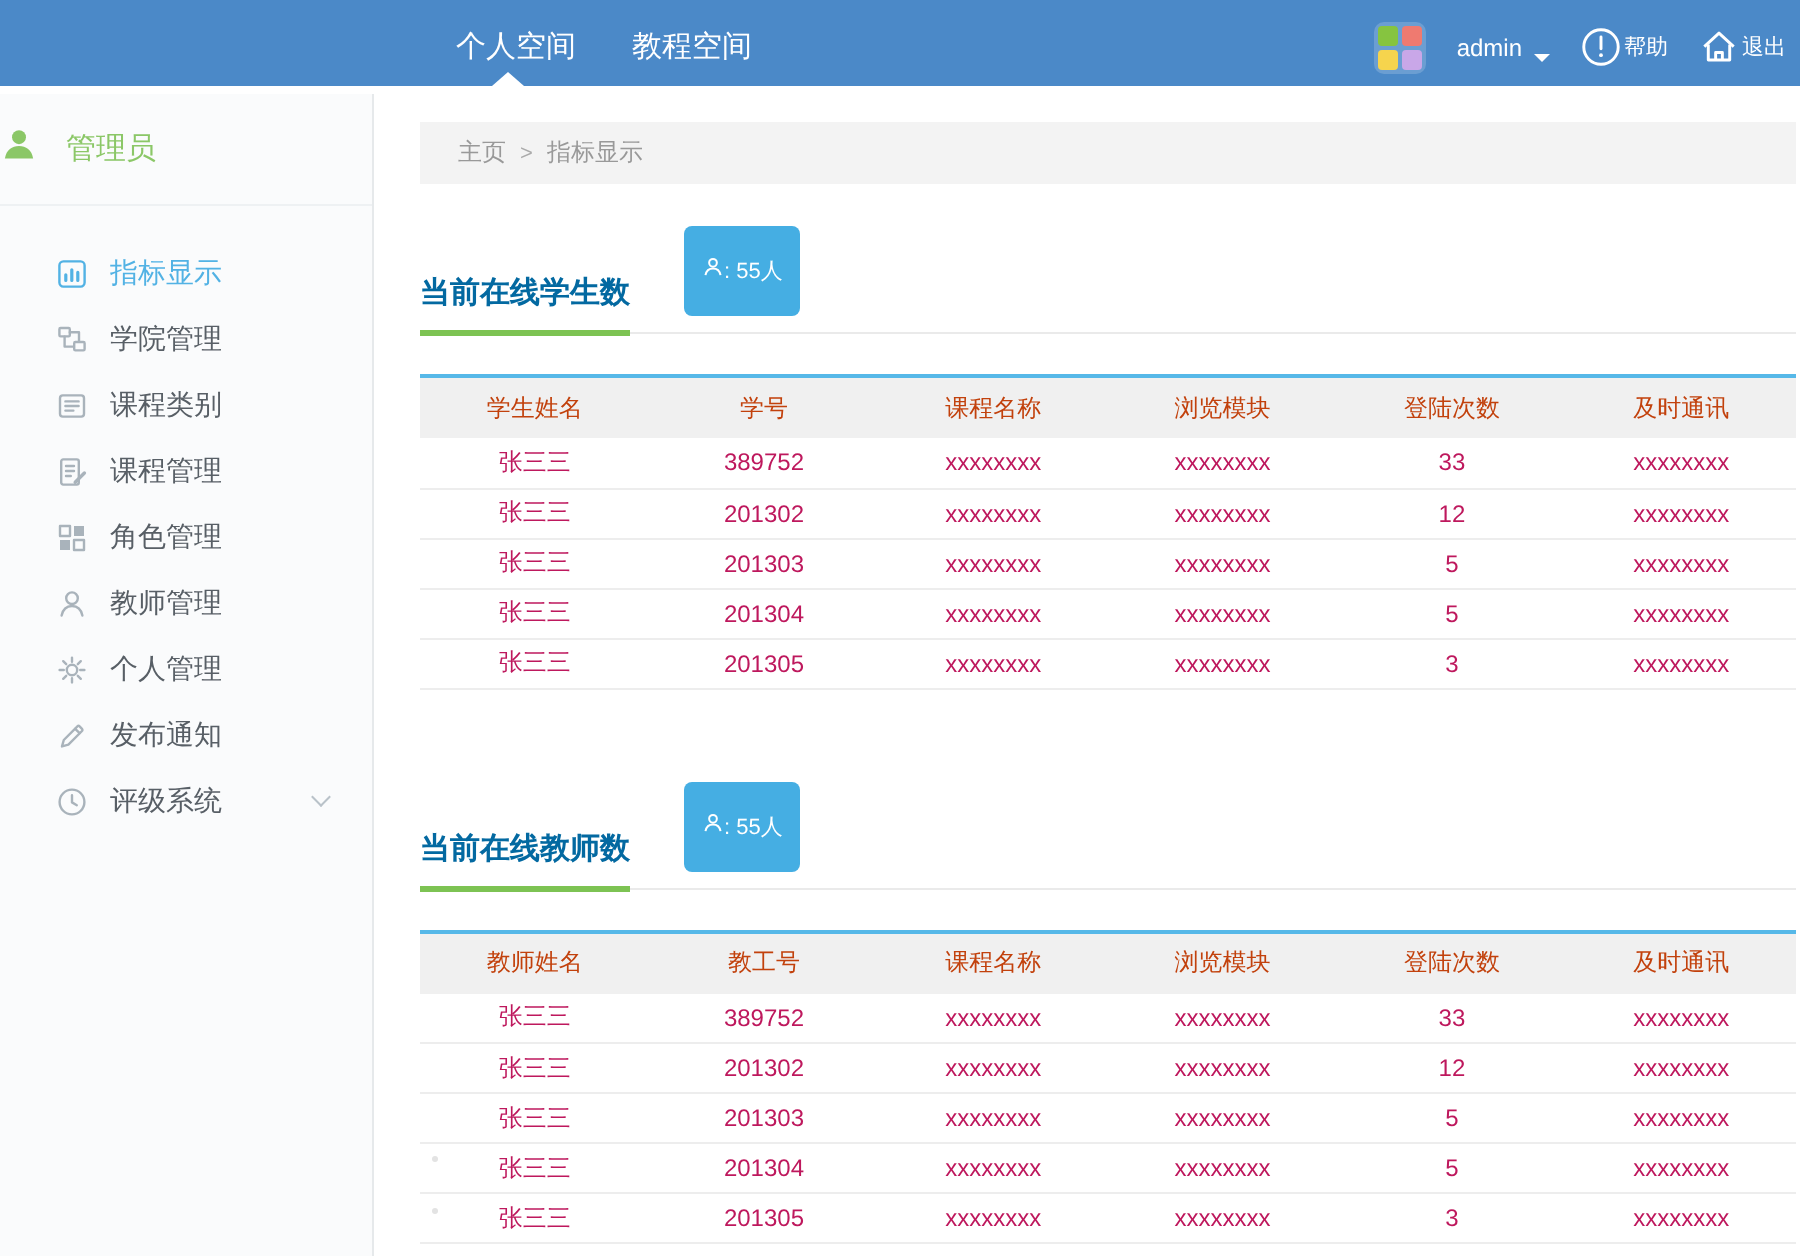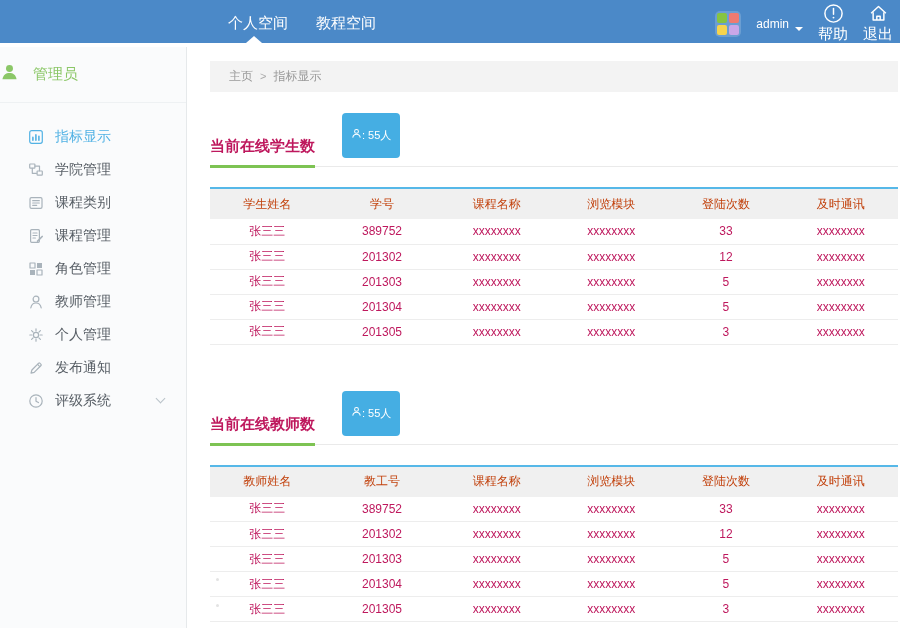--- a/index.html
+++ b/index.html
@@ -20,21 +20,21 @@
   .notch{position:absolute;left:246px;bottom:0;width:0;height:0;
          border-left:8px solid transparent;border-right:8px solid transparent;border-bottom:7px solid #fff}
   .hdr-right{position:absolute;right:7px;top:0;height:47px;display:flex;align-items:center;gap:15px}
   .apps-btn{width:26px;height:26px;border-radius:5px;background:rgba(255,255,255,.18);
             display:grid;grid-template-columns:10px 10px;grid-auto-rows:10px;gap:2px;place-content:center;cursor:pointer}
   .sq{width:10px;height:10px;border-radius:2px}
   .sq1{background:var(--app-green)} .sq2{background:var(--app-red)}
   .sq3{background:var(--app-yellow)} .sq4{background:var(--app-purple)}
   .user-menu{display:flex;align-items:flex-end;gap:6px;color:#fff;font-size:12px;cursor:pointer}
   .caret{width:0;height:0;border-left:4px solid transparent;border-right:4px solid transparent;border-top:4px solid #fff}
-  .hdr-action{display:flex;flex-direction:column;align-items:center;gap:1px;color:#fff;font-size:15px;cursor:pointer;min-width:26px}
+  .hdr-action{display:flex;align-items:center;gap:1px;color:#fff;font-size:11px;cursor:pointer;min-width:26px}
   .hdr-action svg{display:block}
 
   
   .sidebar{position:absolute;top:47px;left:0;width:187px;bottom:0;background:var(--sidebar-bg);
            border-right:1px solid #e6e9eb}
   .admin-row{height:56px;display:flex;align-items:center;gap:14px;border-bottom:1px solid #eef1f3}
   .admin-label{color:var(--green);font-size:15px}
   .side-menu{padding-top:17px}
   .side-item{height:33px;display:flex;align-items:center;padding-left:28px;position:relative;color:#585f66;cursor:pointer}
   .s-icon{width:16px;height:16px;color:#a9b3bb;margin-right:11px;flex:none}
@@ -47,21 +47,21 @@
 
   
   .main{position:absolute;left:188px;top:47px;right:0;bottom:0;background:#fff;overflow:hidden}
   .breadcrumb{margin:14px 2px 0 22px;height:31px;background:#f3f3f3;line-height:31px;
               padding-left:19px;font-size:12px;color:#999}
   .breadcrumb .sep{margin:0 7px;color:#aaa;font-size:11px}
   .crumb{cursor:pointer}
   section{margin:0 2px 0 22px}
   .sec-head{display:flex;align-items:flex-end;border-bottom:1px solid #eaeaea;margin-top:21px}
   .sec-head-2{margin-top:46px}
-  .sec-title{font-size:15px;color:#be185d;font-weight:bold;margin:0;padding-bottom:9px;
+  .sec-title{font-size:15px;color:#0369a1;font-weight:bold;margin:0;padding-bottom:9px;
              border-bottom:3px solid var(--underline-green);margin-bottom:-2px;white-space:nowrap}
   .badge{display:inline-flex;align-items:flex-start;gap:0;background:var(--badge-blue);color:#fff;
          font-size:11px;border-radius:4px;padding:15px 9px;margin-left:27px;margin-bottom:8px;white-space:nowrap}
   table{width:100%;border-collapse:collapse;margin-top:20px;border-top:2px solid var(--table-border-blue);table-layout:fixed}
   thead tr{background:#f0f0f0;height:31px}
   th{font-size:12px;color:#c2410c;font-weight:normal;text-align:center}
   tbody tr{height:25px;border-bottom:1px solid #ededed}
   td{font-size:12px;color:#be185d;text-align:center;overflow:hidden;white-space:nowrap}
   .dot{position:absolute;left:28px;width:3px;height:3px;border-radius:50%;background:#e3e3e3}
   .dot-1{top:531px}.dot-2{top:557px}

